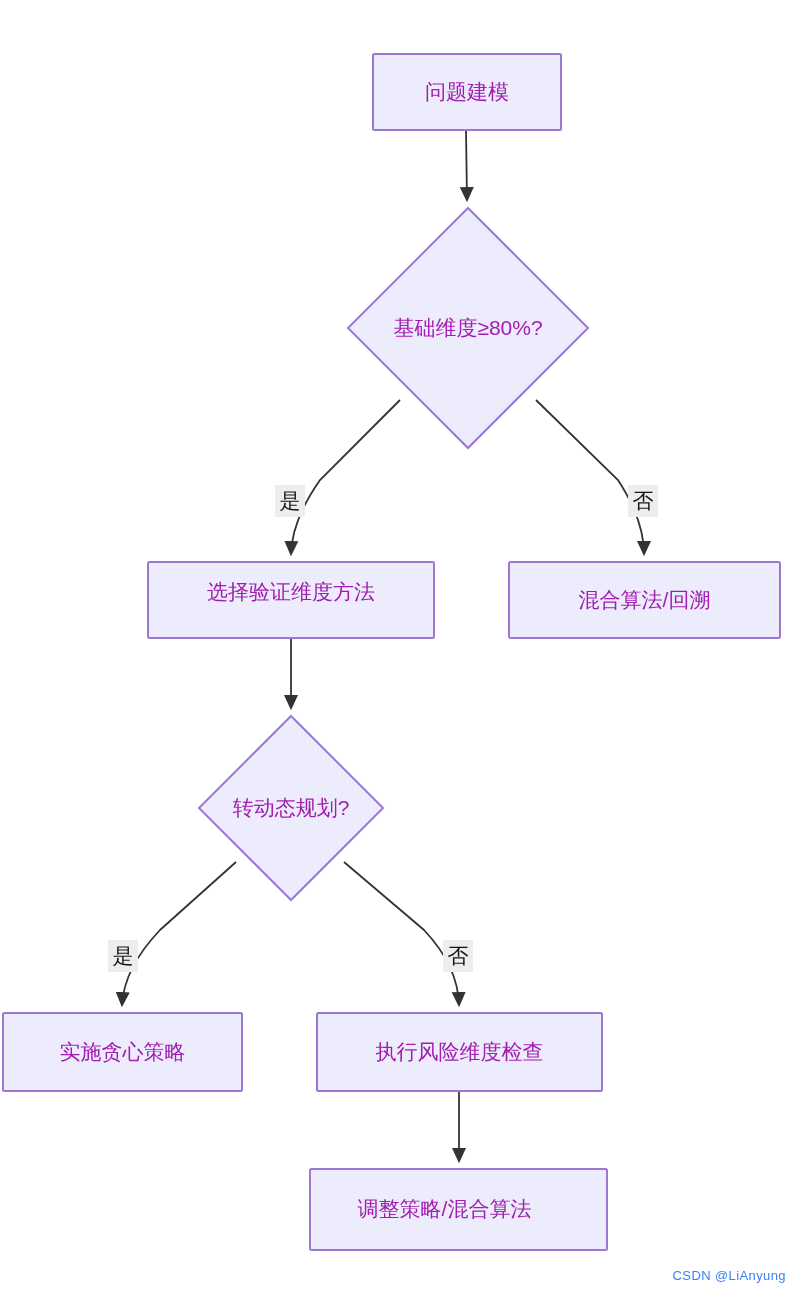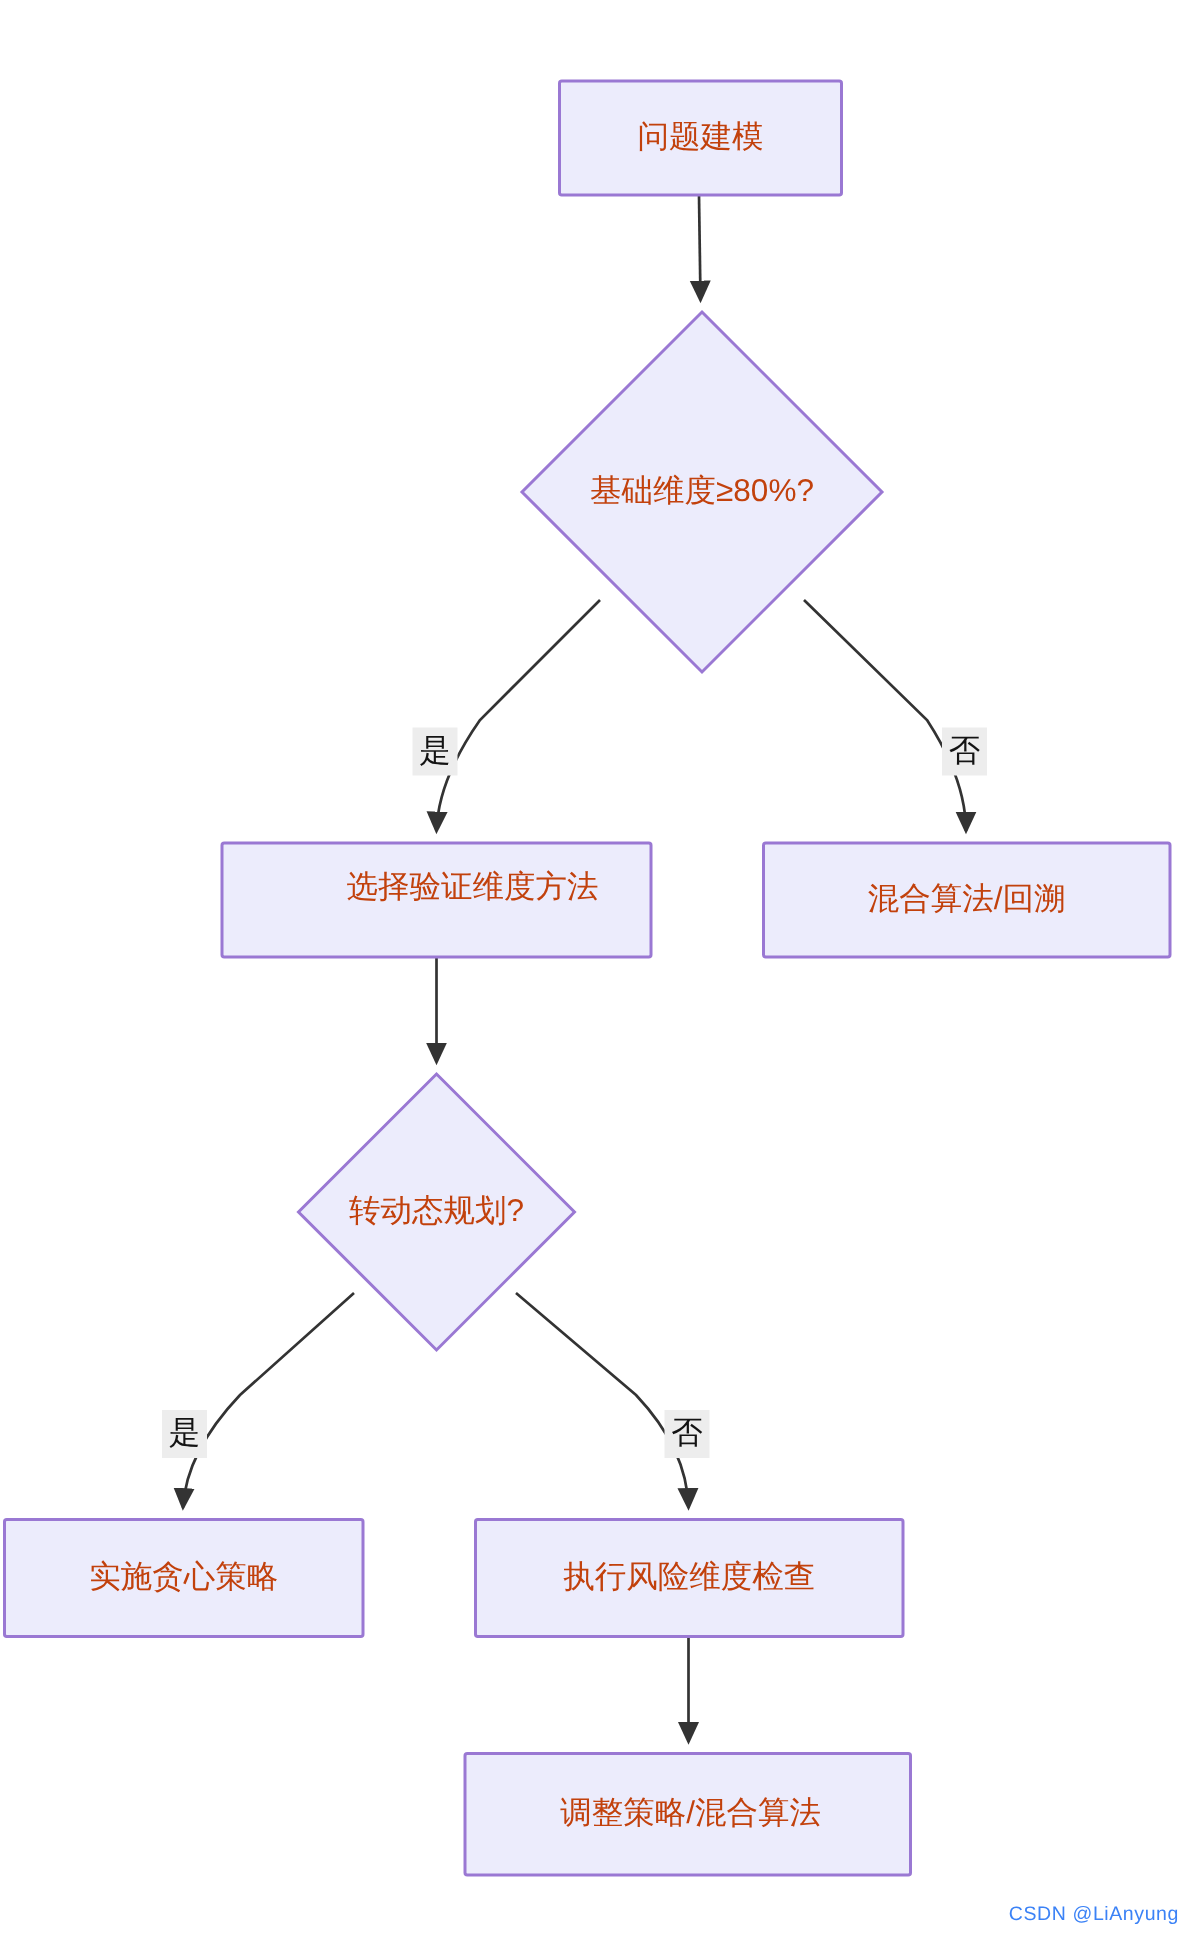--- a/index.html
+++ b/index.html
@@ -28,21 +28,21 @@
     width: 798px;
     height: 1293px;
     display: block;
   }
   .node-label {
     position: absolute;
     display: flex;
     align-items: center;
     justify-content: center;
     text-align: center;
-    color: #c2410c;
+    color: #a21caf;
     font-size: 21px;
     line-height: 1.25;
     white-space: nowrap;
     pointer-events: none;
   }
   .edge-label {
     position: absolute;
     display: flex;
     align-items: center;
     justify-content: center;
@@ -91,26 +91,26 @@
         <polygon points="291,716 383,808 291,900 199,808" fill="#ececfc" stroke="#9a78d3" stroke-width="2"></polygon>
         <rect x="3" y="1013" width="239" height="78" rx="1.5" fill="#ececfc" stroke="#9a78d3" stroke-width="2"></rect>
         <rect x="317" y="1013" width="285" height="78" rx="1.5" fill="#ececfc" stroke="#9a78d3" stroke-width="2"></rect>
         <rect x="310" y="1169" width="297" height="81" rx="1.5" fill="#ececfc" stroke="#9a78d3" stroke-width="2"></rect>
       </g>
   </svg>
 
   <div id="node-labels-layer">
       <div class="node-label" style="left: 373px; top: 54px; width: 188px; height: 76px;">问题建模</div>
       <div class="node-label" style="left: 348px; top: 306px; width: 240px; height: 44px;">基础维度≥80%?</div>
-      <div class="node-label" style="left: 148px; top: 562px; width: 286px; height: 60px; margin-left: 24px;">选择验证维度方法</div>
+      <div class="node-label" style="left: 148px; top: 562px; width: 286px; height: 60px;">选择验证维度方法</div>
       <div class="node-label" style="left: 509px; top: 562px; width: 271px; height: 76px;">混合算法/回溯</div>
       <div class="node-label" style="left: 199px; top: 786px; width: 184px; height: 44px;">转动态规划?</div>
       <div class="node-label" style="left: 3px; top: 1013px; width: 239px; height: 78px; border-radius: 28px;">实施贪心策略</div>
       <div class="node-label" style="left: 317px; top: 1013px; width: 285px; height: 78px;">执行风险维度检查</div>
-      <div class="node-label" style="left: 310px; top: 1169px; width: 269px; height: 81px; margin-left: 16px;">调整策略/混合算法</div>
+      <div class="node-label" style="left: 310px; top: 1169px; width: 269px; height: 81px;">调整策略/混合算法</div>
     </div>
   <div id="edge-labels-layer">
       <div class="edge-label" style="left: 275px; top: 485px; width: 30px; height: 32px; background: rgb(237, 237, 237);">是</div>
       <div class="edge-label" style="left: 628px; top: 485px; width: 30px; height: 32px; background: rgb(237, 237, 237);">否</div>
       <div class="edge-label" style="left: 108px; top: 940px; width: 30px; height: 32px; background: rgb(237, 237, 237);">是</div>
       <div class="edge-label" style="left: 443px; top: 940px; width: 30px; height: 32px; background: rgb(237, 237, 237);">否</div>
     </div>
 
   <div class="watermark">CSDN @LiAnyung</div>
 </div>

